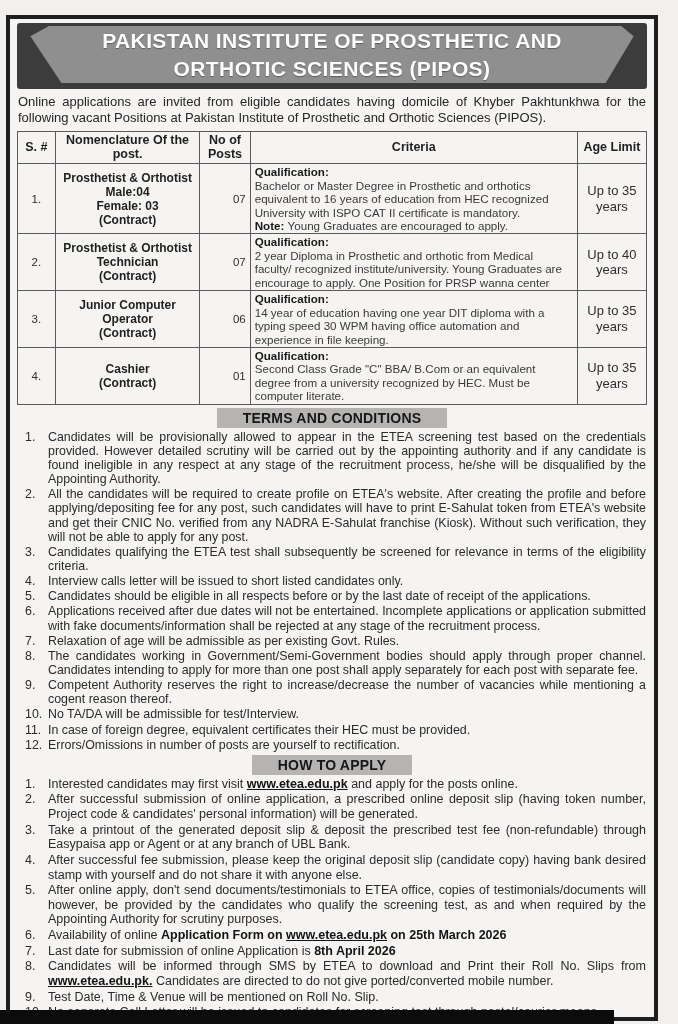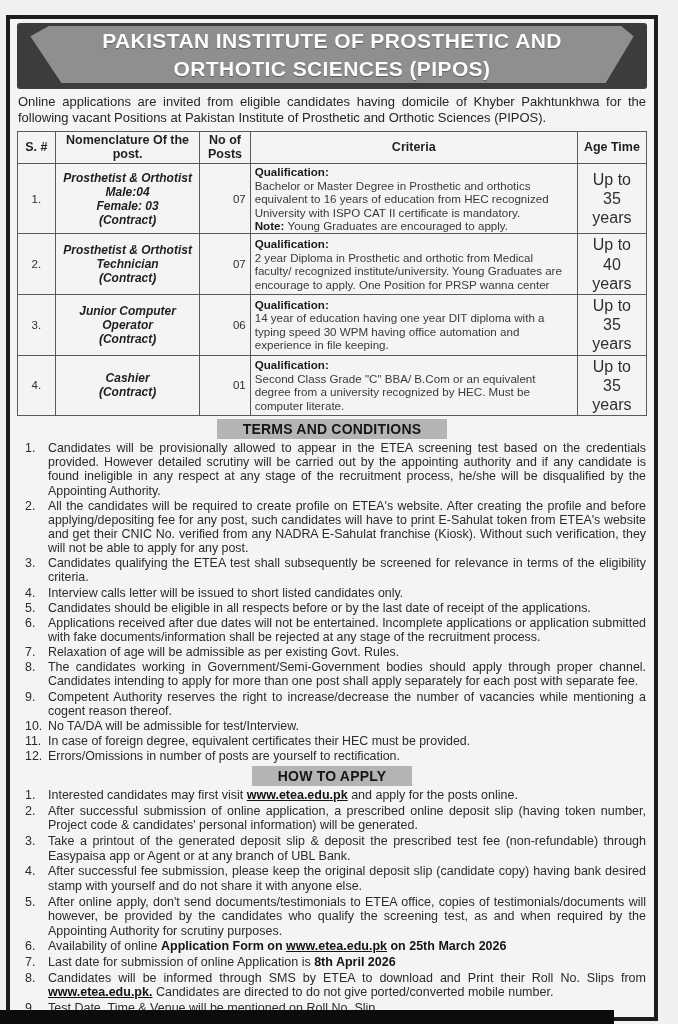--- a/index.html
+++ b/index.html
@@ -19,25 +19,25 @@
                      text-shadow:0 1px 1px rgba(0,0,0,.35); white-space:nowrap; }
 
   
   .intro { font-size:13px; line-height:1.26; text-align:justify; color:#262626; margin:2px 1px 4px 1px; }
 
   
   table.jobs { width:100%; border-collapse:collapse; table-layout:fixed; margin-bottom:3px; }
   table.jobs th, table.jobs td { border:1.5px solid #5a5a5a; vertical-align:middle; padding:1px 4px; }
   table.jobs th { font-size:12.5px; line-height:1.1; padding:2px 2px; color:#1f1f1f; }
   td.c-sn { text-align:center; font-size:11.5px; }
-  td.c-post { text-align:center; font-weight:bold; font-size:12px; line-height:1.18; color:#1f1f1f;font-style:italic; }
+  td.c-post { text-align:center; font-weight:bold; font-size:12px; line-height:1.18; color:#1f1f1f; }
   td.c-num { text-align:right; font-size:11.5px; }
   td.c-crit { font-size:11.6px; line-height:1.16; vertical-align:top; padding:2px 5px; color:#3a3a3a; }
   td.c-crit b { color:#1a1a1a; }
-  td.c-age { text-align:center; font-size:16px; line-height:1.2; }
+  td.c-age { text-align:center; font-size:13px; line-height:1.2; }
 
   
   .sect-head { display:flex; justify-content:center; margin:3px 0 2px 0; }
   .sect-head .bar { background:#b5b4b2; padding:1px 26px; }
   .sect-head .bar span { font-weight:bold; font-size:14px; color:#161616; letter-spacing:.2px; }
 
   
   .nlist { margin:0 1px; }
   .nlist .li { display:flex; margin-bottom:1px; }
   .nlist .num { flex:0 0 30px; padding-left:7px; font-size:12.4px; line-height:1.14; color:#2b2b2b; }
@@ -74,21 +74,21 @@
           <col style="width:8%">
           <col style="width:52%">
           <col style="width:11%">
       </colgroup>
       <thead>
         <tr>
           <th>S. #</th>
           <th>Nomenclature Of the post.</th>
           <th>No of Posts</th>
           <th>Criteria</th>
-          <th>Age Time</th>
+          <th>Age Limit</th>
         </tr>
       </thead>
       <tbody id="table-body">
           <tr>
             <td class="c-sn">1.</td>
             <td class="c-post">
               <div>Prosthetist &amp; Orthotist</div>
               <div>Male:04</div>
               <div>Female: 03</div>
               <div>(Contract)</div>

